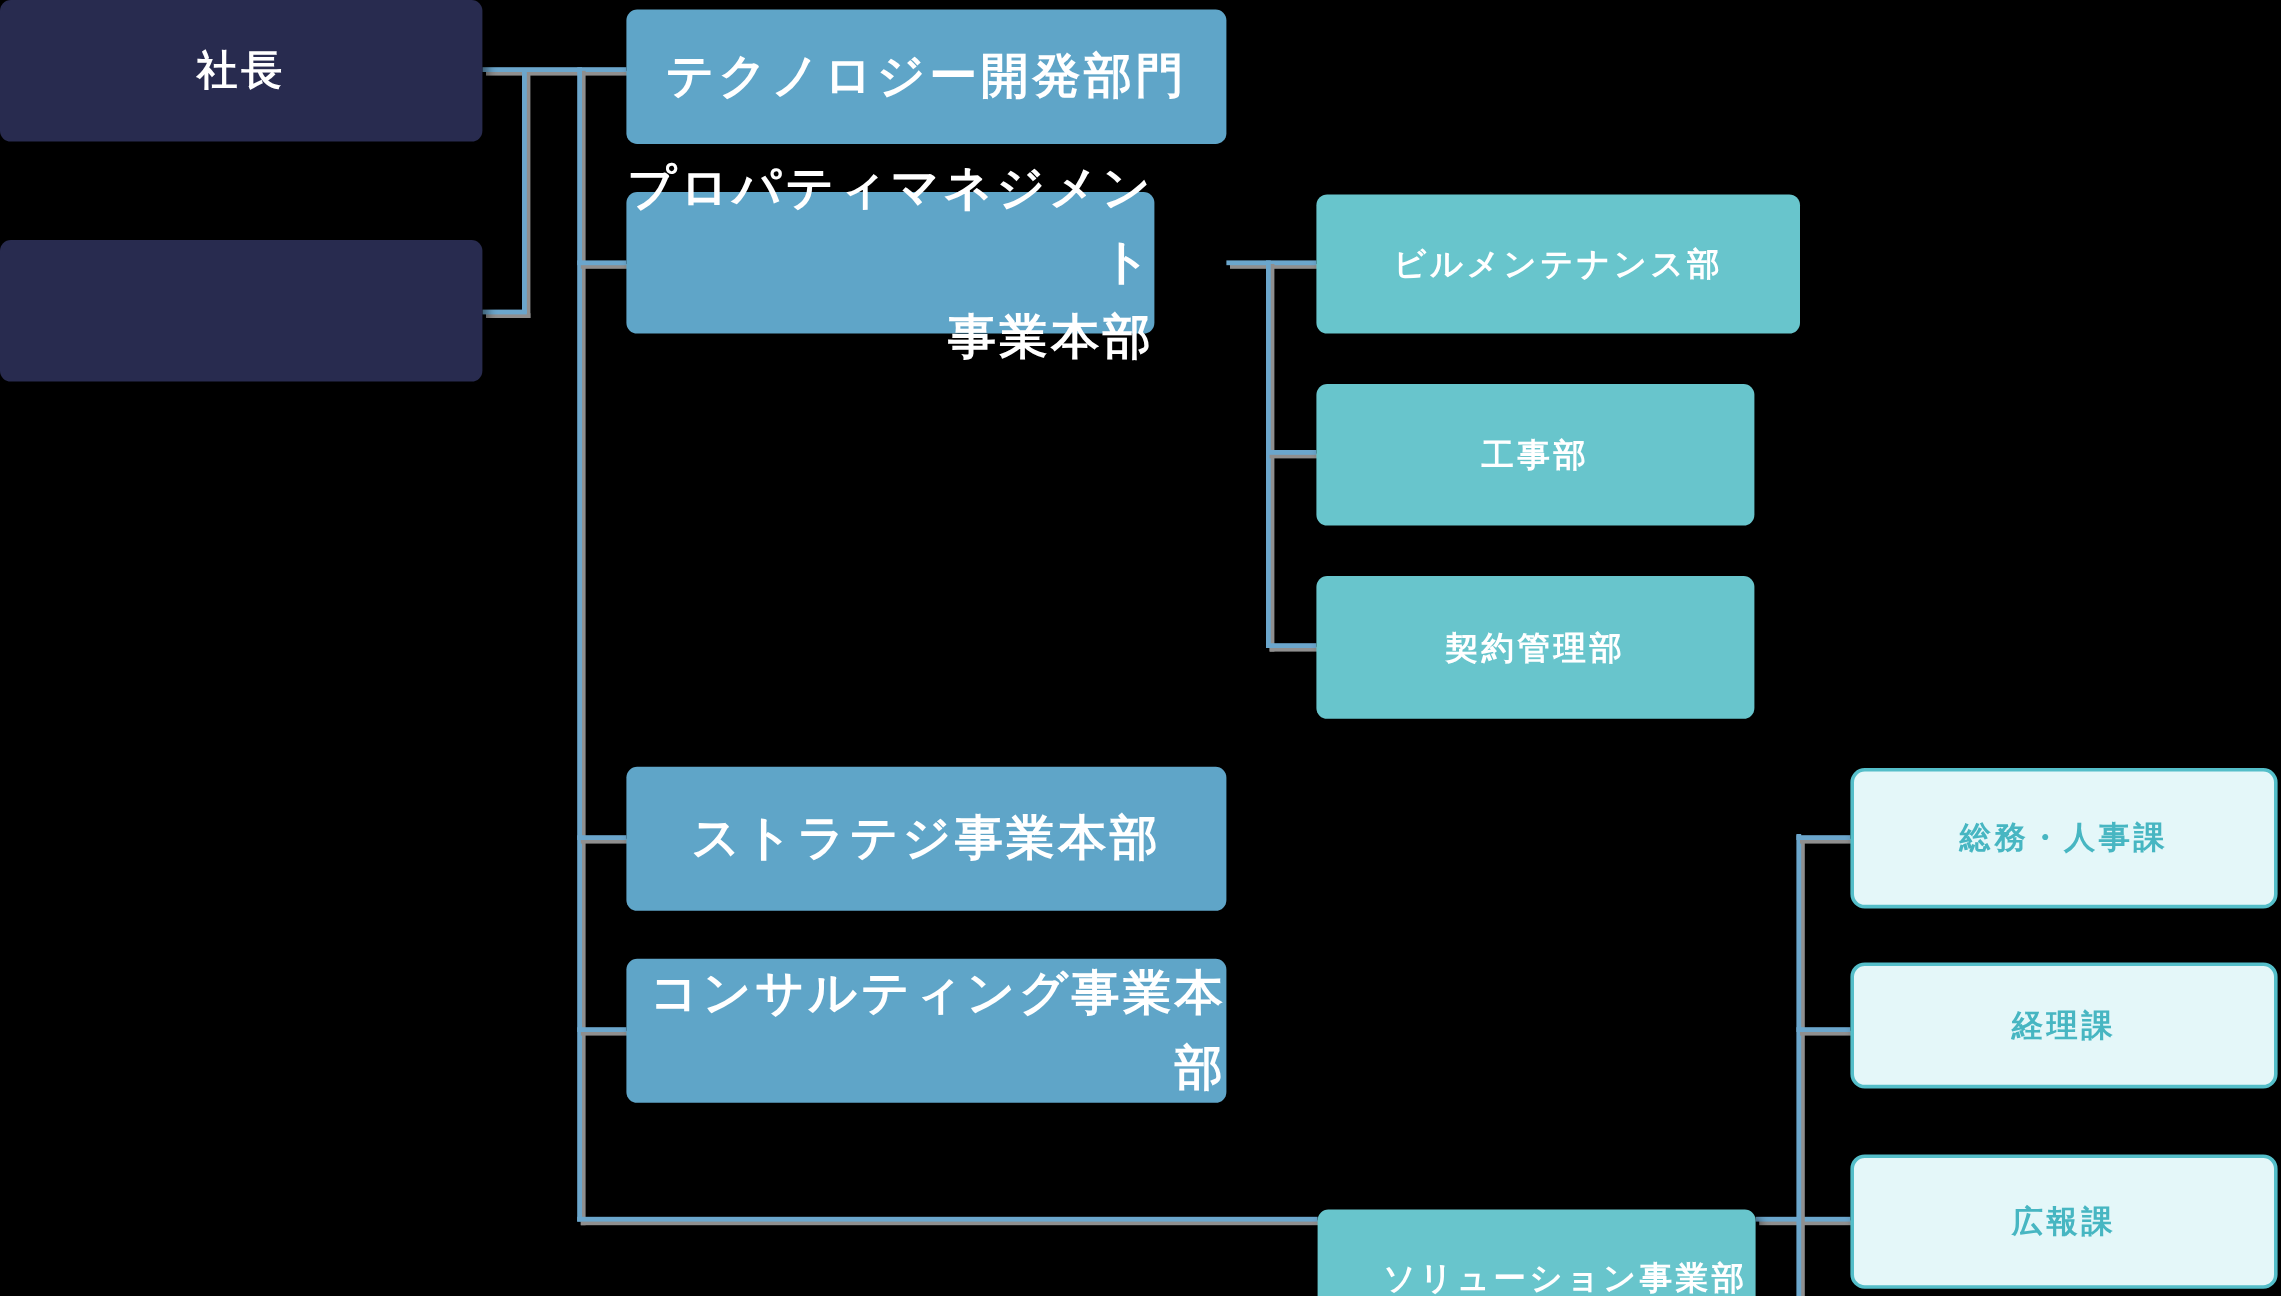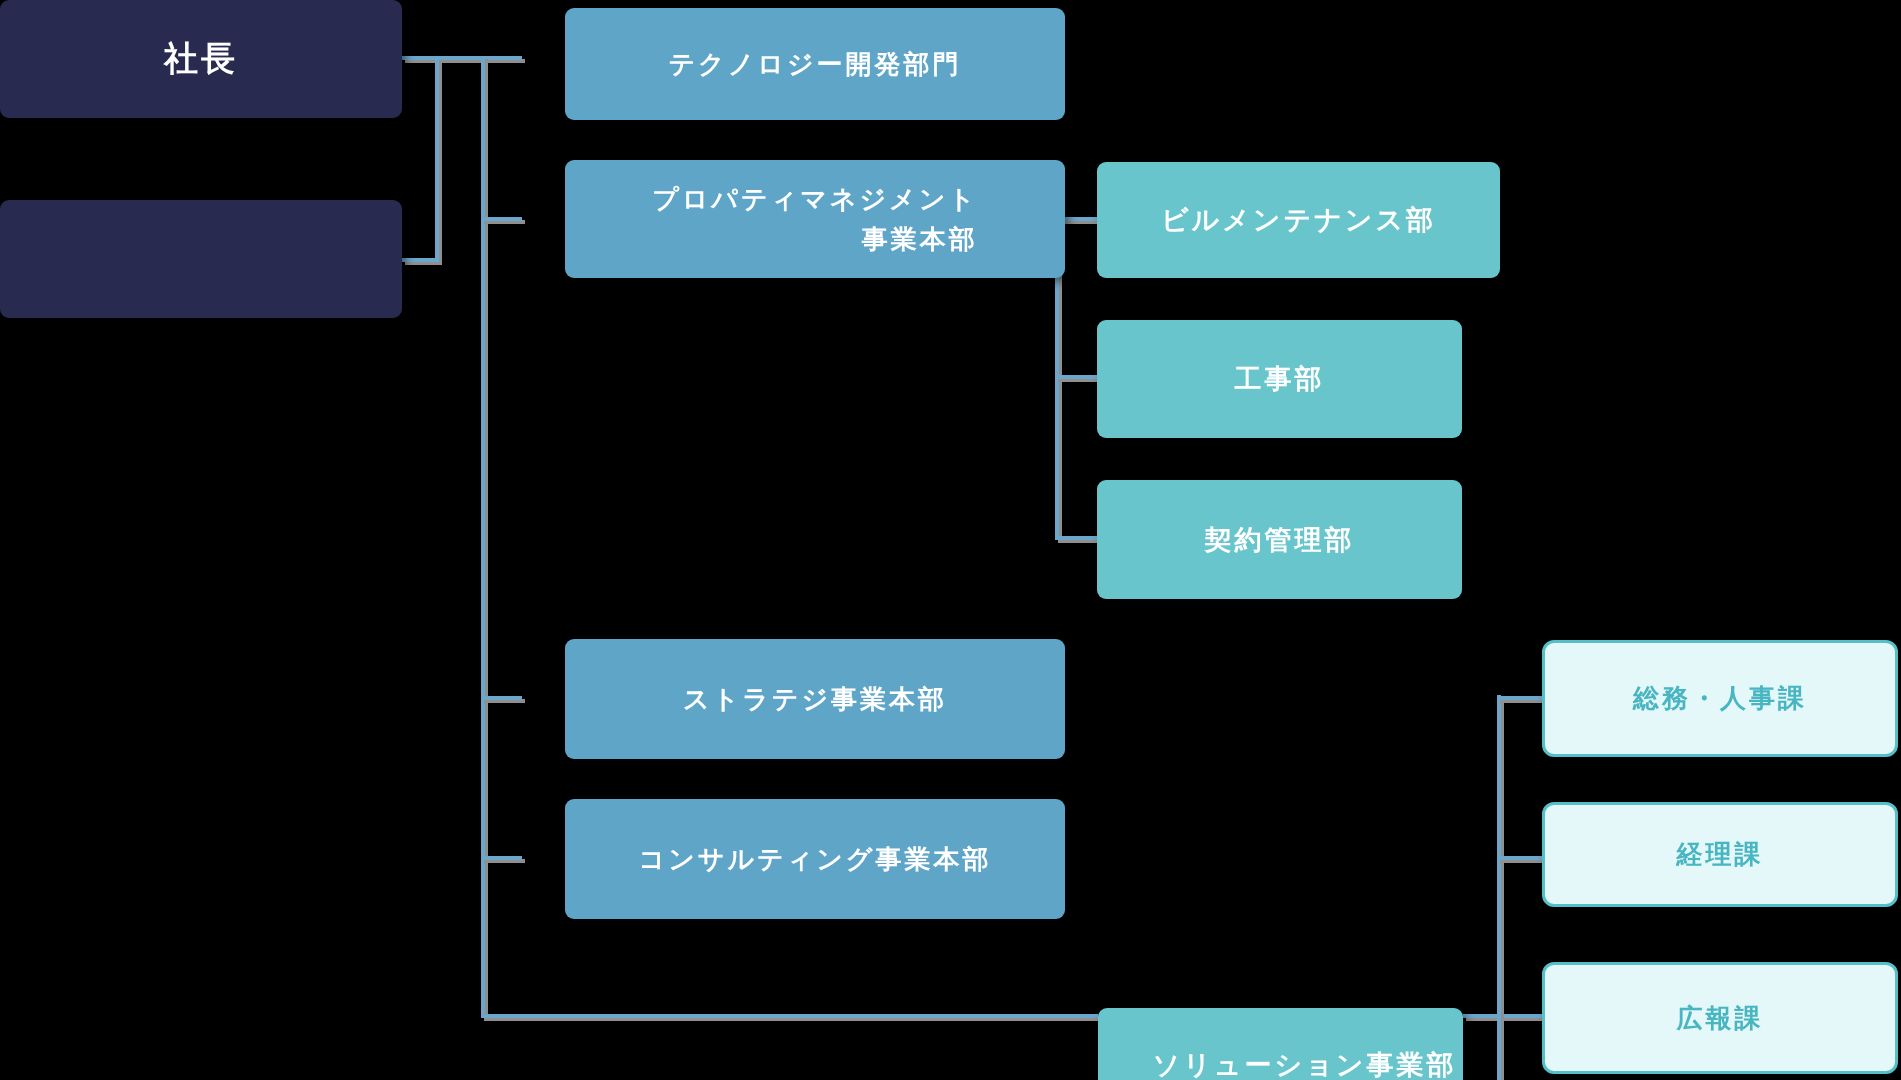--- a/index.html
+++ b/index.html
@@ -18,21 +18,21 @@
     position:absolute;
     display:flex;align-items:center;justify-content:center;
     text-align:right;
     font-weight:bold;
     letter-spacing:3px;
     z-index:2;
     border-radius:9px;
     box-shadow:4px 4px 8px rgba(0,0,0,0.45);
   }
   .node.navy{background:var(--navy);color:var(--text-white);font-size:34px;}
-  .node.blue{background:var(--blue);color:var(--text-white);font-size:26px;line-height:1.55;margin-left:43px;}
+  .node.blue{background:var(--blue);color:var(--text-white);font-size:40px;line-height:1.55;}
   .node.teal{background:var(--teal);color:var(--text-white);font-size:27px;}
   .node.light{
     background:var(--light-bg);
     border:3px solid var(--light-border);
     color:var(--light-text);
     font-size:26px;
     border-radius:12px;
   }
   .line{
     position:absolute;
@@ -68,21 +68,21 @@
   <div class="node navy" style="left:0px;top:0px;width:402px;height:118px;">
     <span>社長</span>
   </div>
   <div class="node navy" style="left:0px;top:200px;width:402px;height:118px;">
     <span></span>
   </div>
 
   <div class="node blue" style="left:522px;top:8px;width:500px;height:112px;">
     <span>テクノロジー開発部門</span>
   </div>
-  <div class="node blue" style="left:522px;top:160px;width:500px;height:118px;">
+  <div class="node blue" style="left:522px;top:160px;width:440px;height:118px;">
     <span>
       <span style="display:block;">プロパティマネジメント</span>
       <span style="display:block;">事業本部</span>
     </span>
   </div>
   <div class="node blue" style="left:522px;top:799px;width:500px;height:120px;">
     <span>コンサルティング事業本部</span>
   </div>
   <div class="node blue" style="left:522px;top:639px;width:500px;height:120px;">
     <span>ストラテジ事業本部</span>

